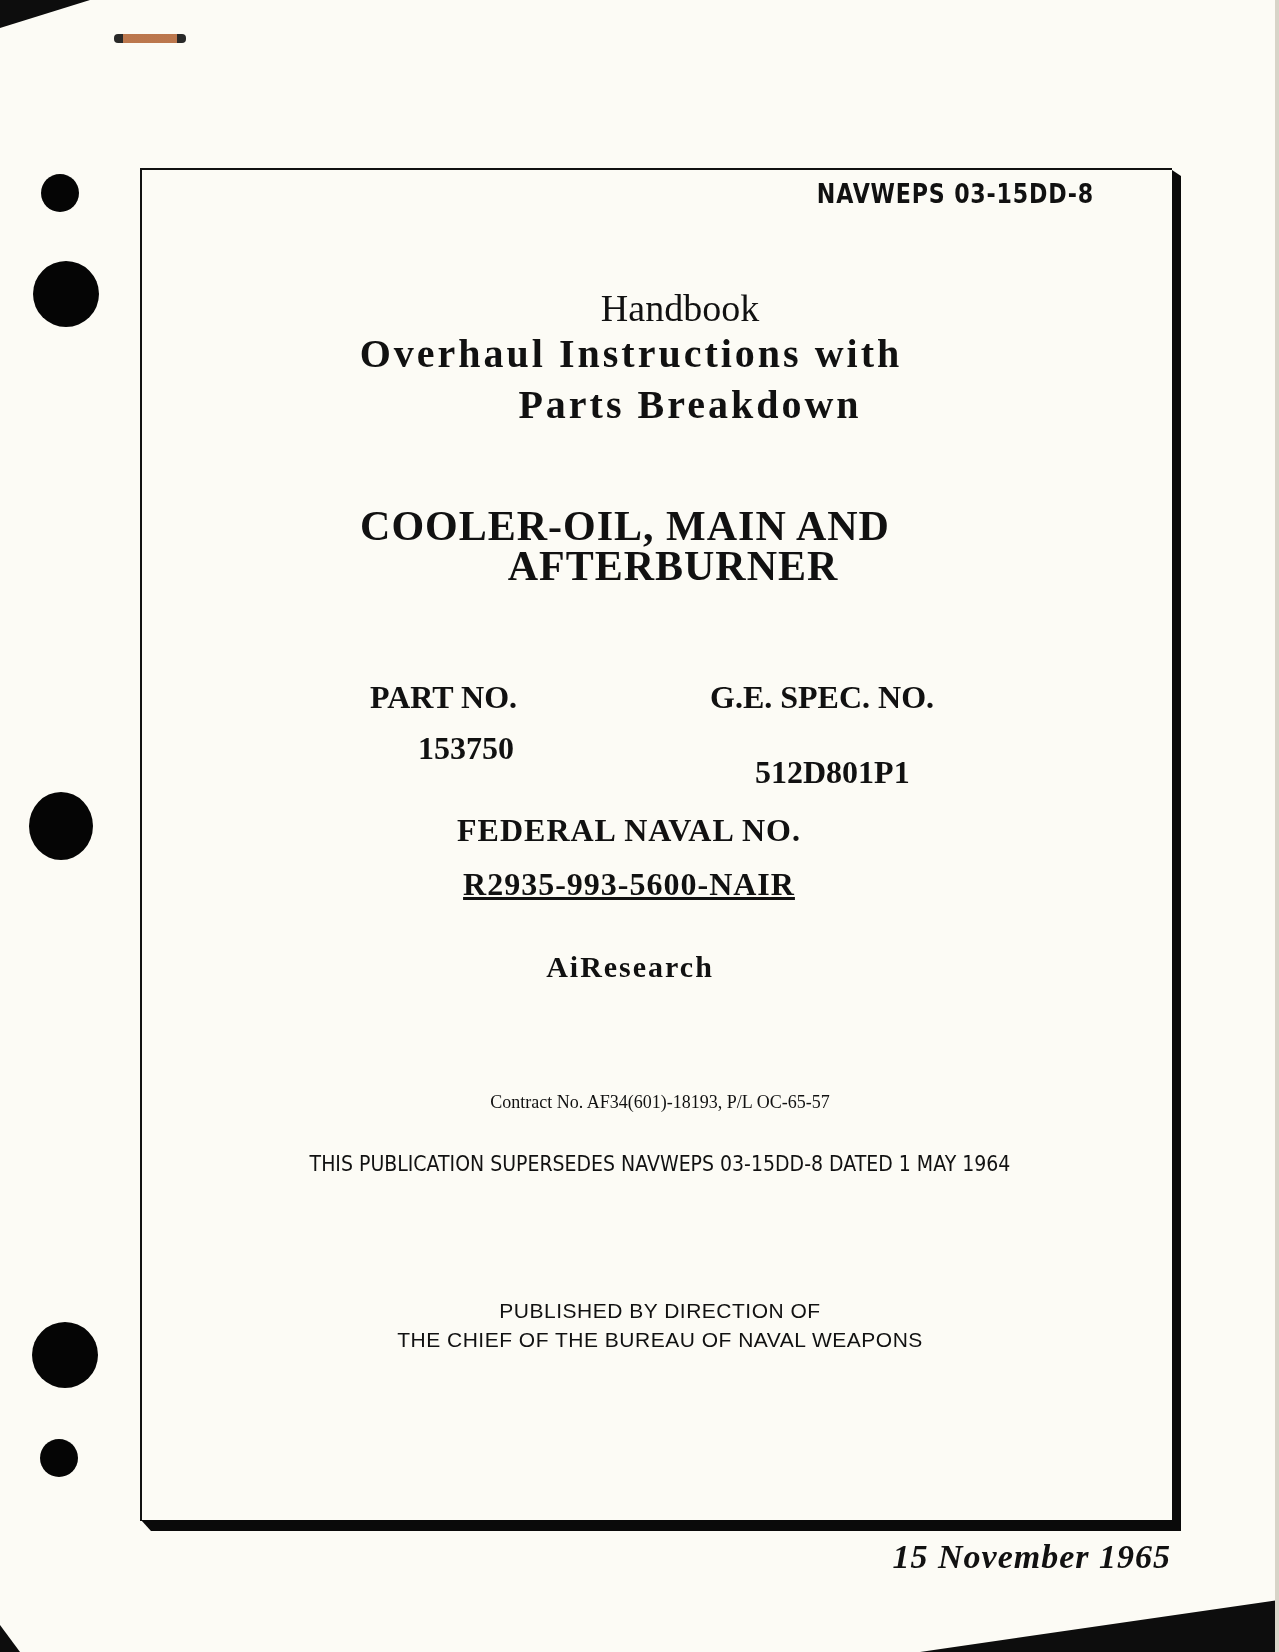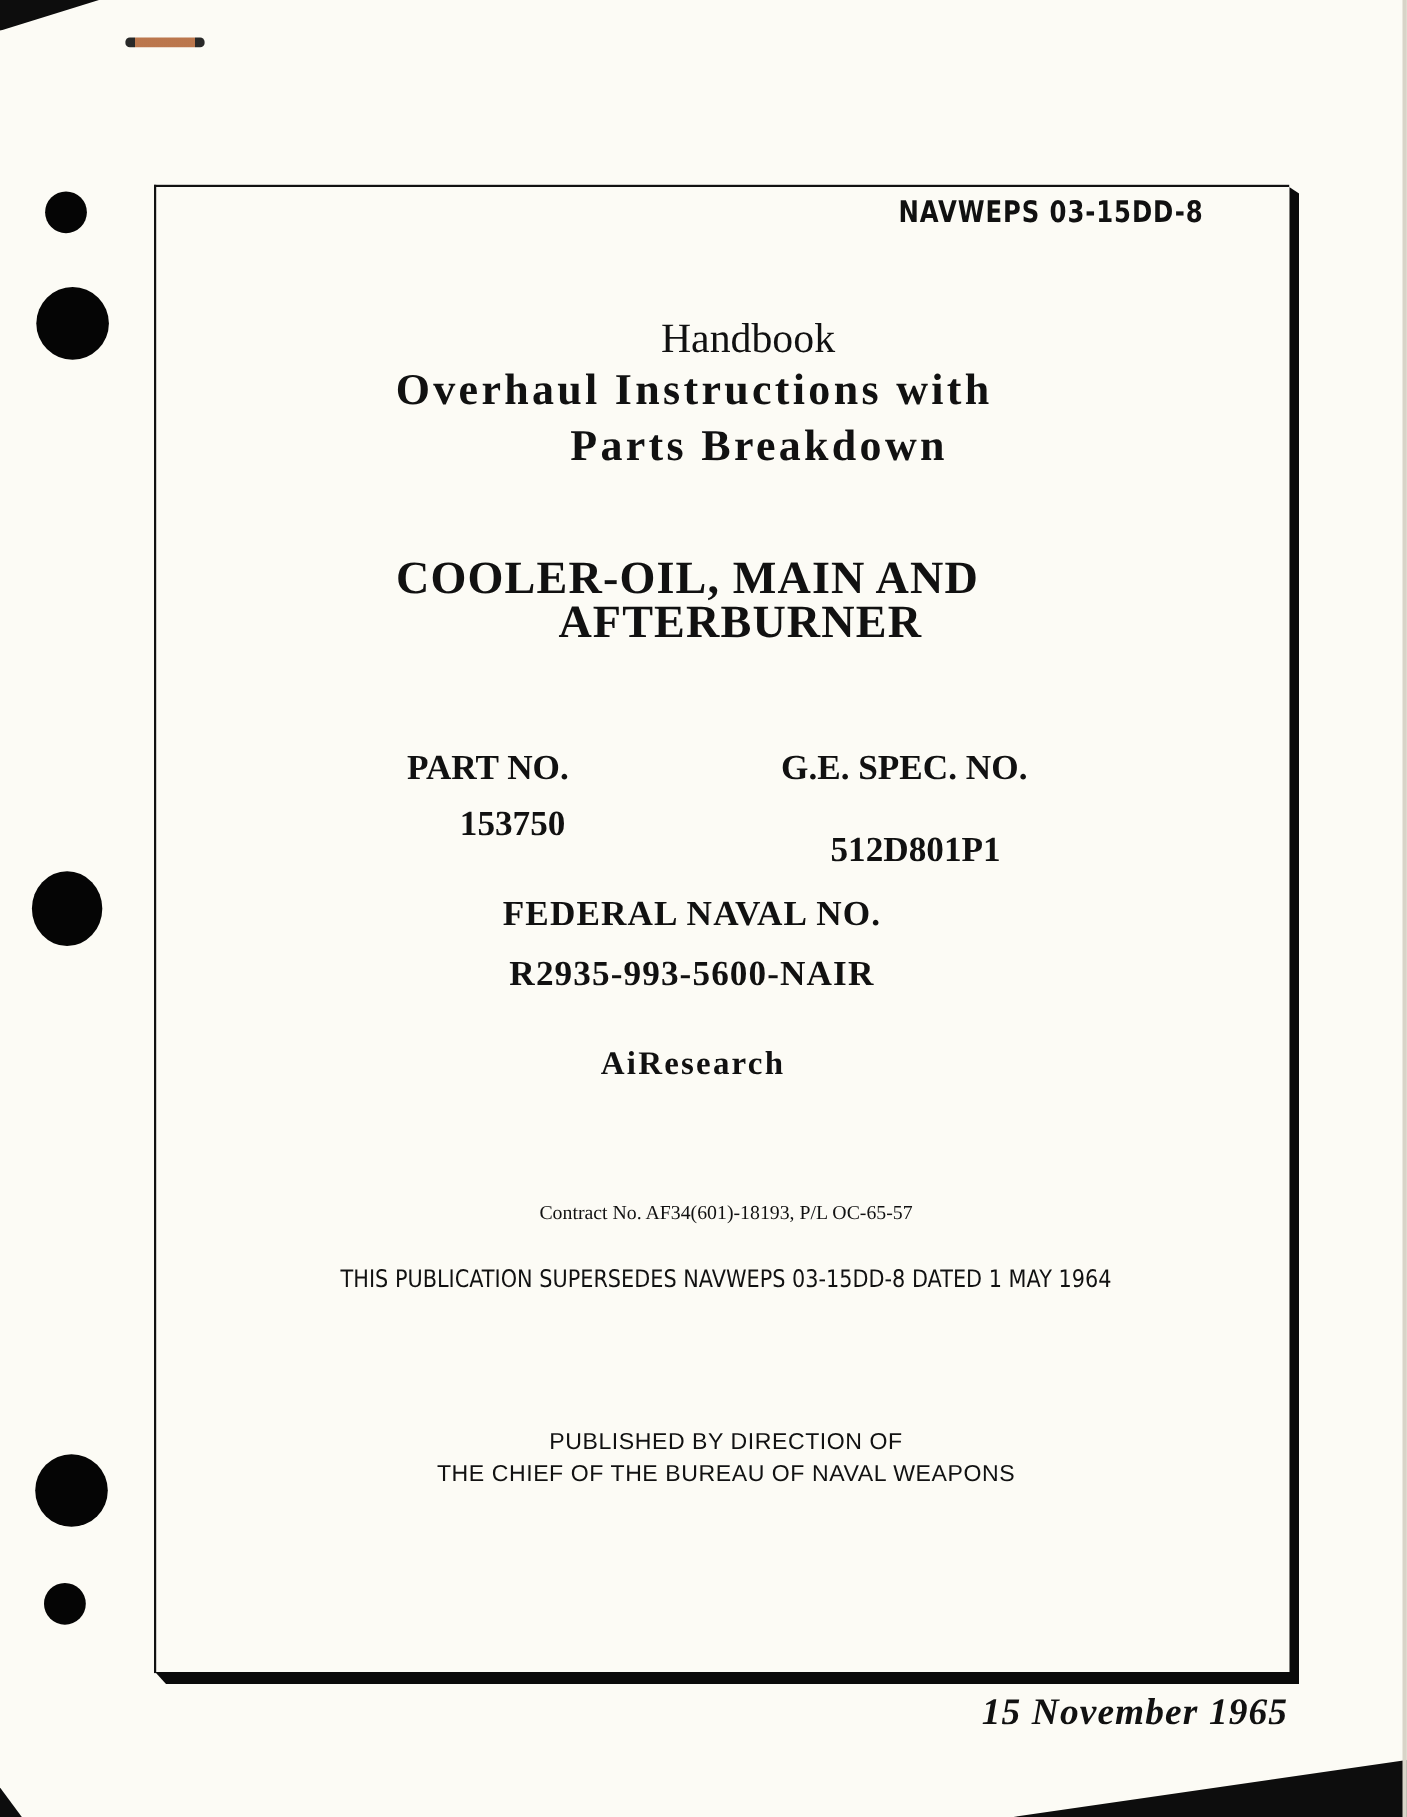--- a/index.html
+++ b/index.html
@@ -168,20 +168,21 @@
       width: 1258px;
       letter-spacing: 1px;
     }
     .t-fsn-value {
       top: 866px;
       font-size: 32px;
       font-weight: bold;
       left: 0;
       width: 1258px;
       letter-spacing: 1px;
+      text-decoration: underline;
     }
     .t-airesearch {
       top: 950px;
       font-size: 30px;
       font-weight: bold;
       left: 0;
       width: 1260px;
       letter-spacing: 2px;
     }
     .t-contract {

